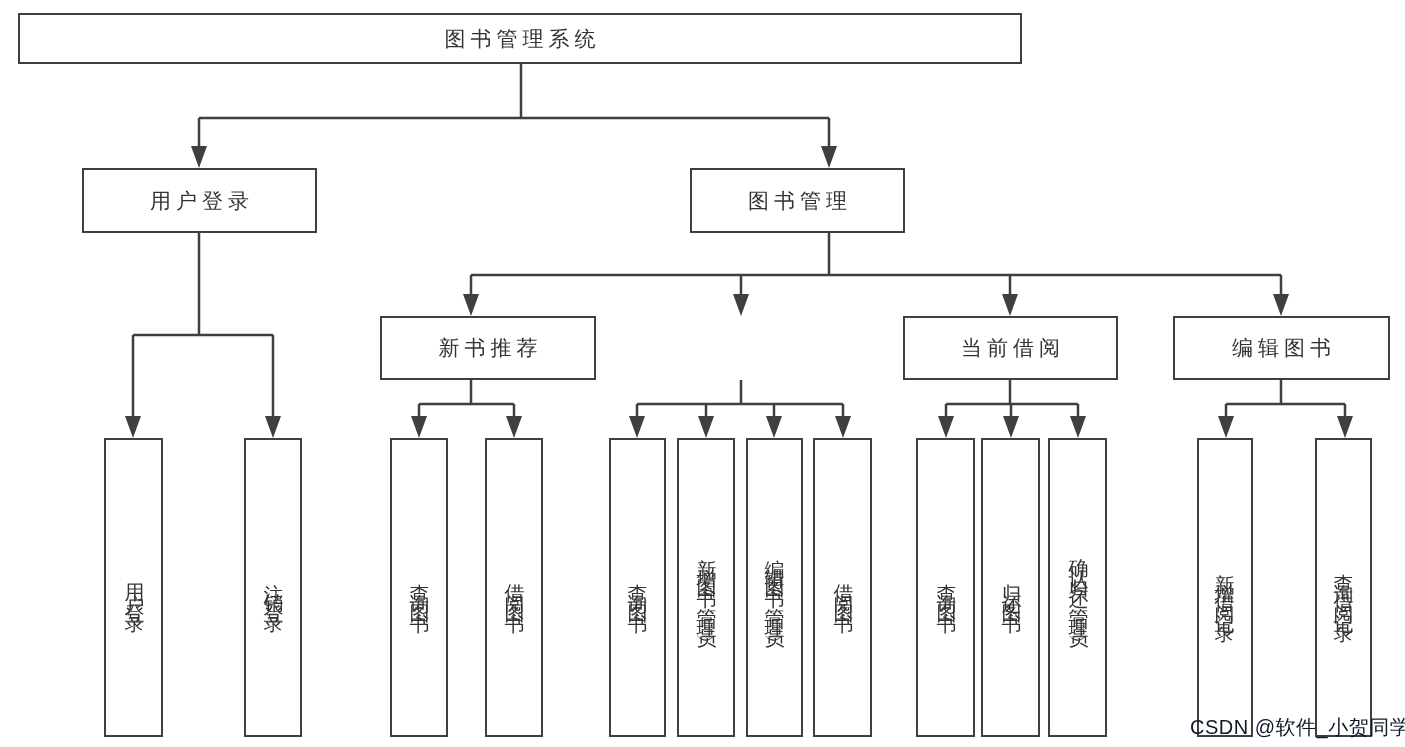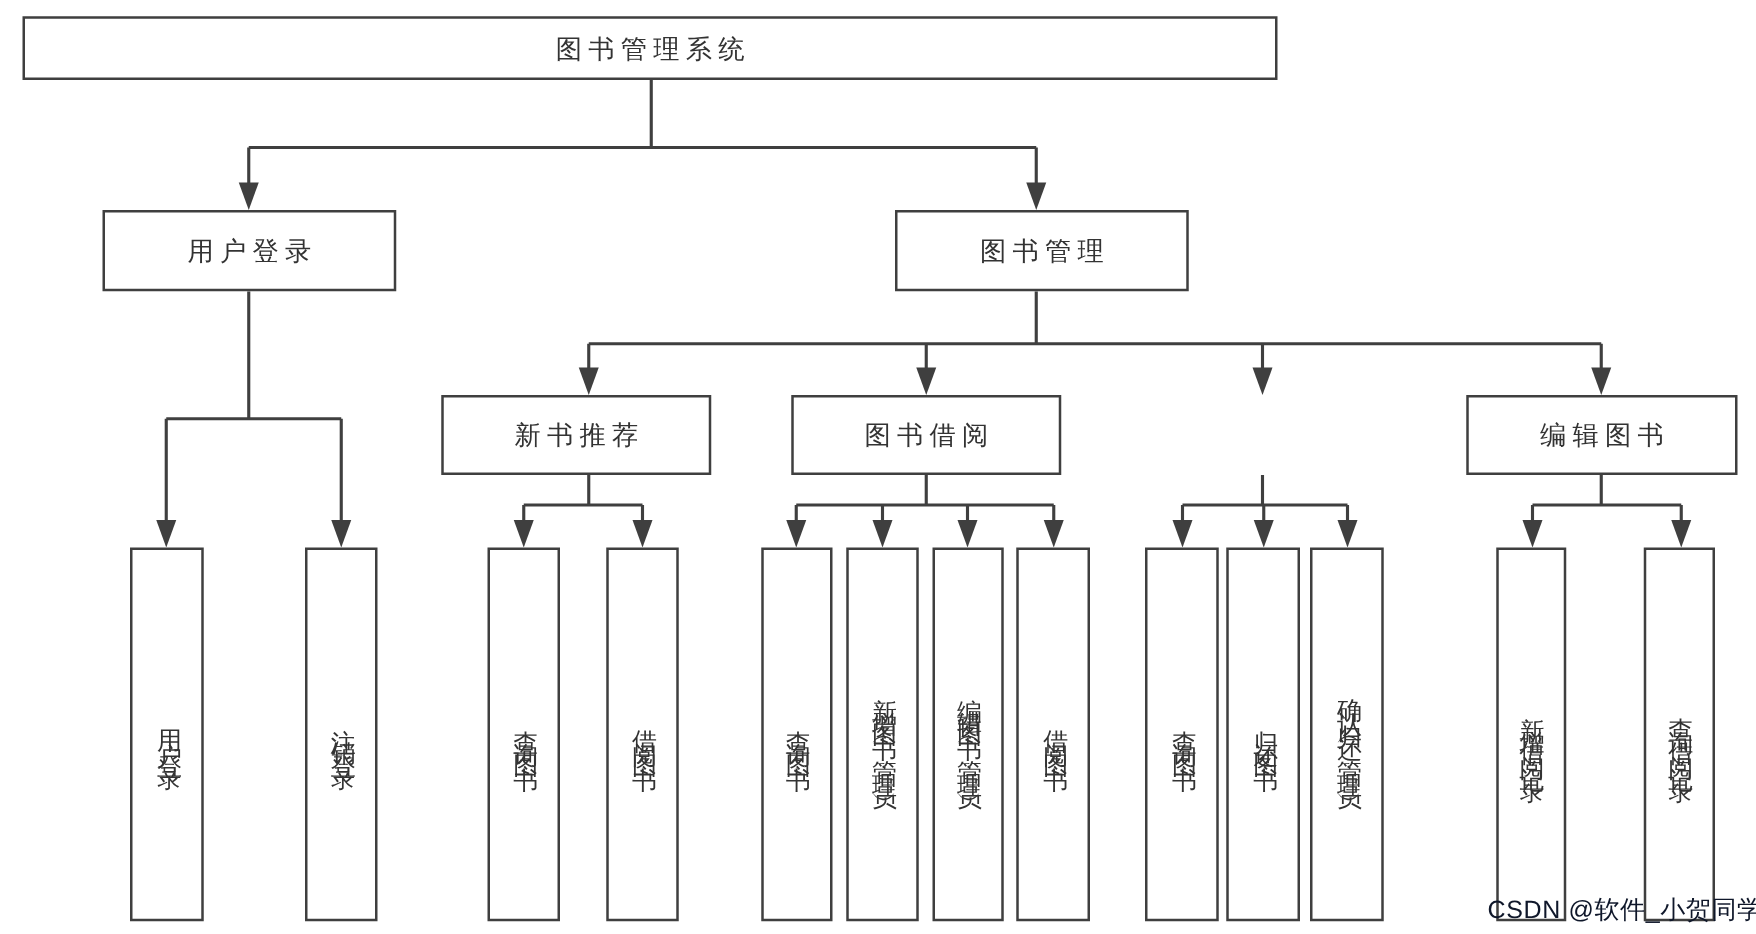--- a/index.html
+++ b/index.html
@@ -90,24 +90,24 @@
       <polygon points="1011,438 1003,416 1019,416"></polygon>
       <polygon points="1078,438 1070,416 1086,416"></polygon>
       <polygon points="1226,438 1218,416 1234,416"></polygon>
       <polygon points="1345,438 1337,416 1353,416"></polygon>
     </g>
   </svg>
 
   <div class="box h" style="left:18px;top:13px;width:1004px;height:51px">图书管理系统</div>
 
   <div class="box h" style="left:82px;top:168px;width:235px;height:65px">用户登录</div>
-  <div class="box h" style="left:716px;top:168px;width:235px;height:65px">图书管理</div>
+  <div class="box h" style="left:690px;top:168px;width:215px;height:65px">图书管理</div>
 
-  <div class="box h" style="left:353px;top:316px;width:216px;height:64px">新书推荐</div>
-  <div class="box h" style="left:633px;top:316px;width:216px;height:64px">图书借阅</div>
+  <div class="box h" style="left:380px;top:316px;width:216px;height:64px">新书推荐</div>
+  <div class="box h" style="left:903px;top:316px;width:215px;height:64px">当前借阅</div>
   <div class="box h" style="left:1173px;top:316px;width:217px;height:64px">编辑图书</div>
 
   <div class="box v" style="left:104px;top:438px;width:59px;height:299px">用户登录</div>
   <div class="box v" style="left:244px;top:438px;width:58px;height:299px">注销登录</div>
 
   <div class="box v" style="left:390px;top:438px;width:58px;height:299px">查询图书</div>
   <div class="box v" style="left:485px;top:438px;width:58px;height:299px">借阅图书</div>
 
   <div class="box v" style="left:609px;top:438px;width:57px;height:299px">查询图书</div>
   <div class="box v" style="left:677px;top:438px;width:58px;height:299px">新增图书（管理员）</div>

